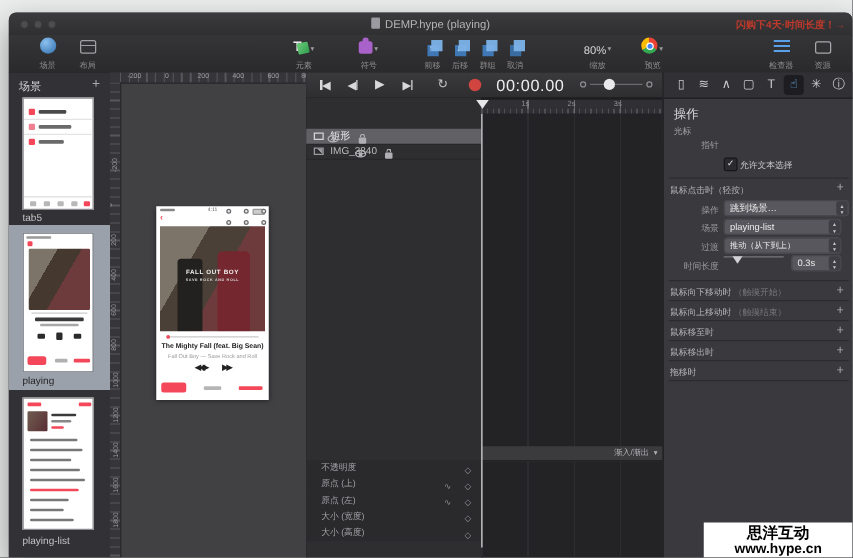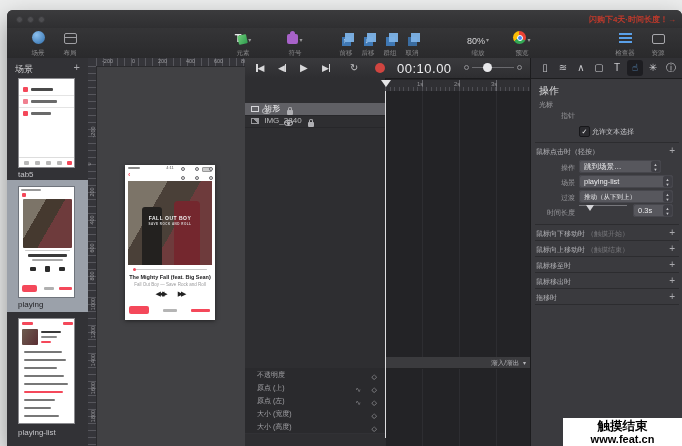--- a/index.html
+++ b/index.html
@@ -137,20 +137,23 @@
 </style>
 </head>
 <body>
 
 <div class="win">
 
   <div class="titlebar">
     <span class="tl" style="left:9px"></span>
     <span class="tl" style="left:20px"></span>
     <span class="tl" style="left:31px"></span>
+    <div class="wtitle">
+      <span class="doc-ic"></span><span>DEMP.hype (playing)</span>
+    </div>
     <span class="promo">闪购下4天·时间长度！→</span>
   </div>
 
   <div class="toolbar">
     <div class="titem" style="left:9px">
       <span class="tico"><span class="ball"></span></span>
       <span class="tlabel">场景</span>
     </div>
     <div class="titem" style="left:41px">
       <span class="tico"><span class="layoutic"></span></span>
@@ -312,21 +315,21 @@
   </div>
 
   <div class="timeline">
     <div class="transport">
       <span class="tbtn" style="left:11px"><span class="vb"></span><span>◀</span></span>
       <span class="tbtn" style="left:33px"><span>◀</span><span class="vb"></span></span>
       <span class="tbtn" style="left:55px;font-size:10px"><span>▶</span></span>
       <span class="tbtn" style="left:77px"><span>▶</span><span class="vb"></span></span>
       <span class="tbtn" style="left:105px;font-size:10px;color:#c2c2c4"><span>↻</span></span>
       <span class="rec" style="left:130px"></span>
-      <span class="ttime" style="left:152px">00:10.00</span>
+      <span class="ttime" style="left:152px">00:00.00</span>
       <span class="endo" style="left:219px"></span>
       <span class="sld" style="left:227px;width:42px"></span>
       <span class="knob" style="left:238px"></span>
       <span class="endo" style="left:272px"></span>
     </div>
 
     <div class="laycol"></div>
     <div class="trackhdr">
       <span class="rlab" style="left:32px">1s</span>
       <span class="rlab" style="left:69px">2s</span>
@@ -396,21 +399,21 @@
 
     <span class="ilabel" style="left:4px;top:53px">指针</span>
     <span class="cb" style="left:48px;top:68px">✓</span>
     <span class="cblab" style="left:61px;top:69px">允许文本选择</span>
 
     <span class="hl" style="top:84px"></span>
     <span class="shdr" style="top:89px">鼠标点击时（轻按）</span>
     <span class="plus" style="top:89px">+</span>
 
     <span class="ilabel" style="left:4px;top:105px">操作</span>
-    <div class="dd" style="left:48px;top:102px;width:82px">
+    <div class="dd" style="left:48px;top:102px;width:100px">
       <span>跳到场景…</span>
       <span class="ddstep">▲<br>▼</span>
     </div>
     <span class="ilabel" style="left:4px;top:120px">场景</span>
     <div class="dd" style="left:48px;top:117px;width:94px">
       <span>playing-list</span>
       <span class="ddstep">▲<br>▼</span>
     </div>
     <span class="ilabel" style="left:4px;top:135px">过渡</span>
     <div class="dd" style="left:48px;top:132px;width:94px;font-size:6.5px">
@@ -443,15 +446,15 @@
 
     <span class="hl" style="top:230px"></span>
     <span class="shdr" style="top:235px"><span>拖移时</span></span>
     <span class="plus" style="top:235px">+</span>
     <span class="hl" style="top:246px"></span>
   </div>
 
 </div>
 
 <div class="wm">
-  <div class="wm1">触摸结束</div>
-  <div class="wm2">www.feat.cn</div>
+  <div class="wm1">思洋互动</div>
+  <div class="wm2">www.hype.cn</div>
 </div>
 
 </body></html>

